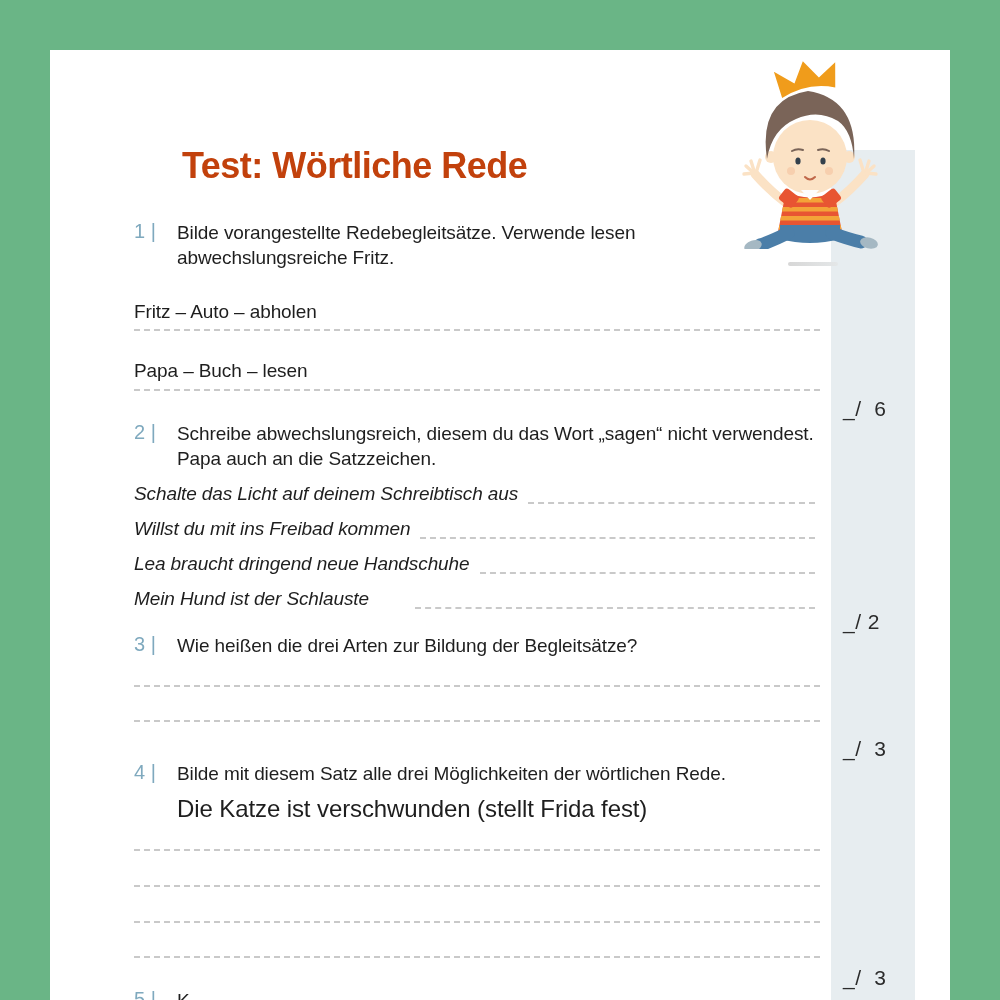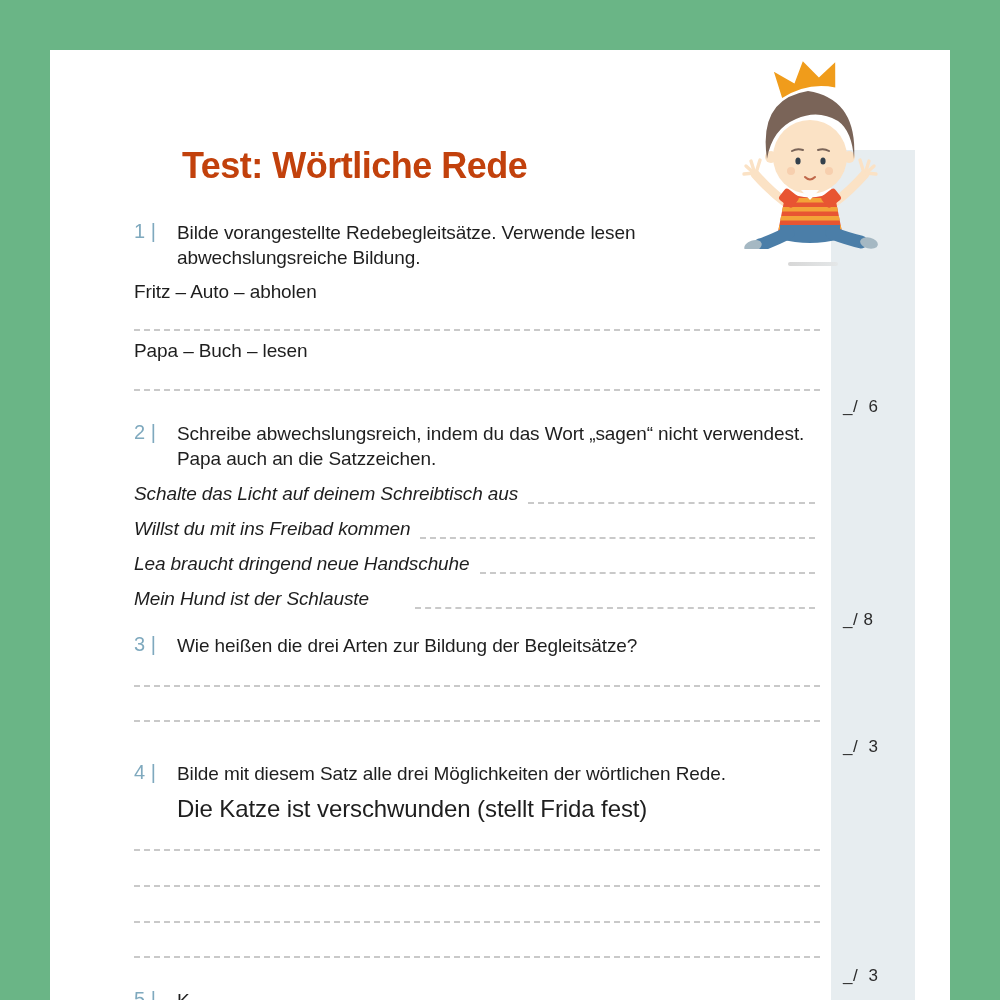--- a/index.html
+++ b/index.html
@@ -28,21 +28,21 @@
     display:flex;align-items:flex-start;
   }
   .task-num{
     width:43px;flex:0 0 43px;
     font-size:20px;color:#7fa9be;white-space:pre;
   }
   .task-text{
     font-size:19px;line-height:25px;letter-spacing:-0.1px;
   }
   .prompt{
-    position:absolute;left:84px;font-size:19px;letter-spacing:-0.1px;white-space:nowrap;
+    position:absolute;left:84px;font-size:19px;letter-spacing:-0.1px;white-space:nowrap;margin-top:20px;
   }
   .example{
     position:absolute;left:127px;font-size:24px;letter-spacing:-0.1px;white-space:nowrap;
   }
   .wline{
     position:absolute;left:84px;width:686px;height:0;
     border-bottom:2px dashed #c9c9c9;
   }
   .fill-row{
     position:absolute;left:84px;width:681px;height:24px;
@@ -50,21 +50,21 @@
   }
   .fill-row .txt{
     font-size:19px;letter-spacing:-0.1px;white-space:nowrap;line-height:24px;font-style:italic;
   }
   .fill-row .fill{
     flex:1;margin-left:10px;margin-bottom:2px;height:0;
     border-bottom:2px dashed #c9c9c9;
   }
   .score{
     position:absolute;left:793px;
-    font-size:17px;color:#2b2b2b;white-space:pre;letter-spacing:0.5px;
+    font-size:21px;color:#2b2b2b;white-space:pre;letter-spacing:0.5px;
   }
   .boy{position:absolute;left:692px;top:7px;width:140px;height:192px;}
   .boy-shadow{
     position:absolute;left:738px;top:212px;width:50px;height:4px;border-radius:2px;
     background:linear-gradient(to right,#d7d7d7,#e4e7e8);
   }
   .clip-row{position:absolute;left:84px;width:700px;height:22px;overflow:hidden;display:flex;}
 </style>
 </head>
 <body>
@@ -138,53 +138,53 @@
         <ellipse cx="127" cy="186" rx="9" ry="5.5" fill="#a5b8c3"></ellipse>
       </g>
   </svg>
 
   <div class="title">Test: Wörtliche Rede</div>
 
   <div class="task-header" style="top:170px;">
     <span class="task-num">1 |</span>
     <span class="task-text">
       <span>Bilde vorangestellte Redebegleitsätze. Verwende lesen</span><br>
-      <span>abwechslungsreiche Bildung.</span>
+      <span>abwechslungsreiche Fritz.</span>
     </span>
   </div>
   <div class="prompt" style="top:231px;">Fritz – Auto – abholen</div>
   <div class="wline" style="top:279px;"></div>
   <div class="prompt" style="top:290px;">Papa – Buch – lesen</div>
   <div class="wline" style="top:339px;"></div>
   <div class="score" style="top:347px;">_/  6</div>
 
   <div class="task-header" style="top:371px;">
     <span class="task-num">2 |</span>
     <span class="task-text">
-      <span>Schreibe abwechslungsreich, indem du das Wort „sagen“ nicht verwendest.</span><br>
+      <span>Schreibe abwechslungsreich, diesem du das Wort „sagen“ nicht verwendest.</span><br>
       <span>Papa auch an die Satzzeichen.</span>
     </span>
   </div>
   <div class="fill-row" style="top:432px;">
     <span class="txt">Schalte das Licht auf deinem Schreibtisch aus</span>
     <span class="fill"></span>
   </div>
   <div class="fill-row" style="top:467px;">
     <span class="txt">Willst du mit ins Freibad kommen</span>
     <span class="fill"></span>
   </div>
   <div class="fill-row" style="top:502px;">
     <span class="txt">Lea braucht dringend neue Handschuhe</span>
     <span class="fill"></span>
   </div>
   <div class="fill-row" style="top:537px;gap:36px;">
     <span class="txt">Mein Hund ist der Schlauste</span>
     <span class="fill"></span>
   </div>
-  <div class="score" style="top:560px;">_/ 8</div>
+  <div class="score" style="top:560px;">_/ 2</div>
 
   <div class="task-header" style="top:583px;">
     <span class="task-num">3 |</span>
     <span class="task-text">Wie heißen die drei Arten zur Bildung der Begleitsätze?</span>
   </div>
   <div class="wline" style="top:635px;"></div>
   <div class="wline" style="top:670px;"></div>
   <div class="score" style="top:687px;">_/  3</div>
 
   <div class="task-header" style="top:711px;">

